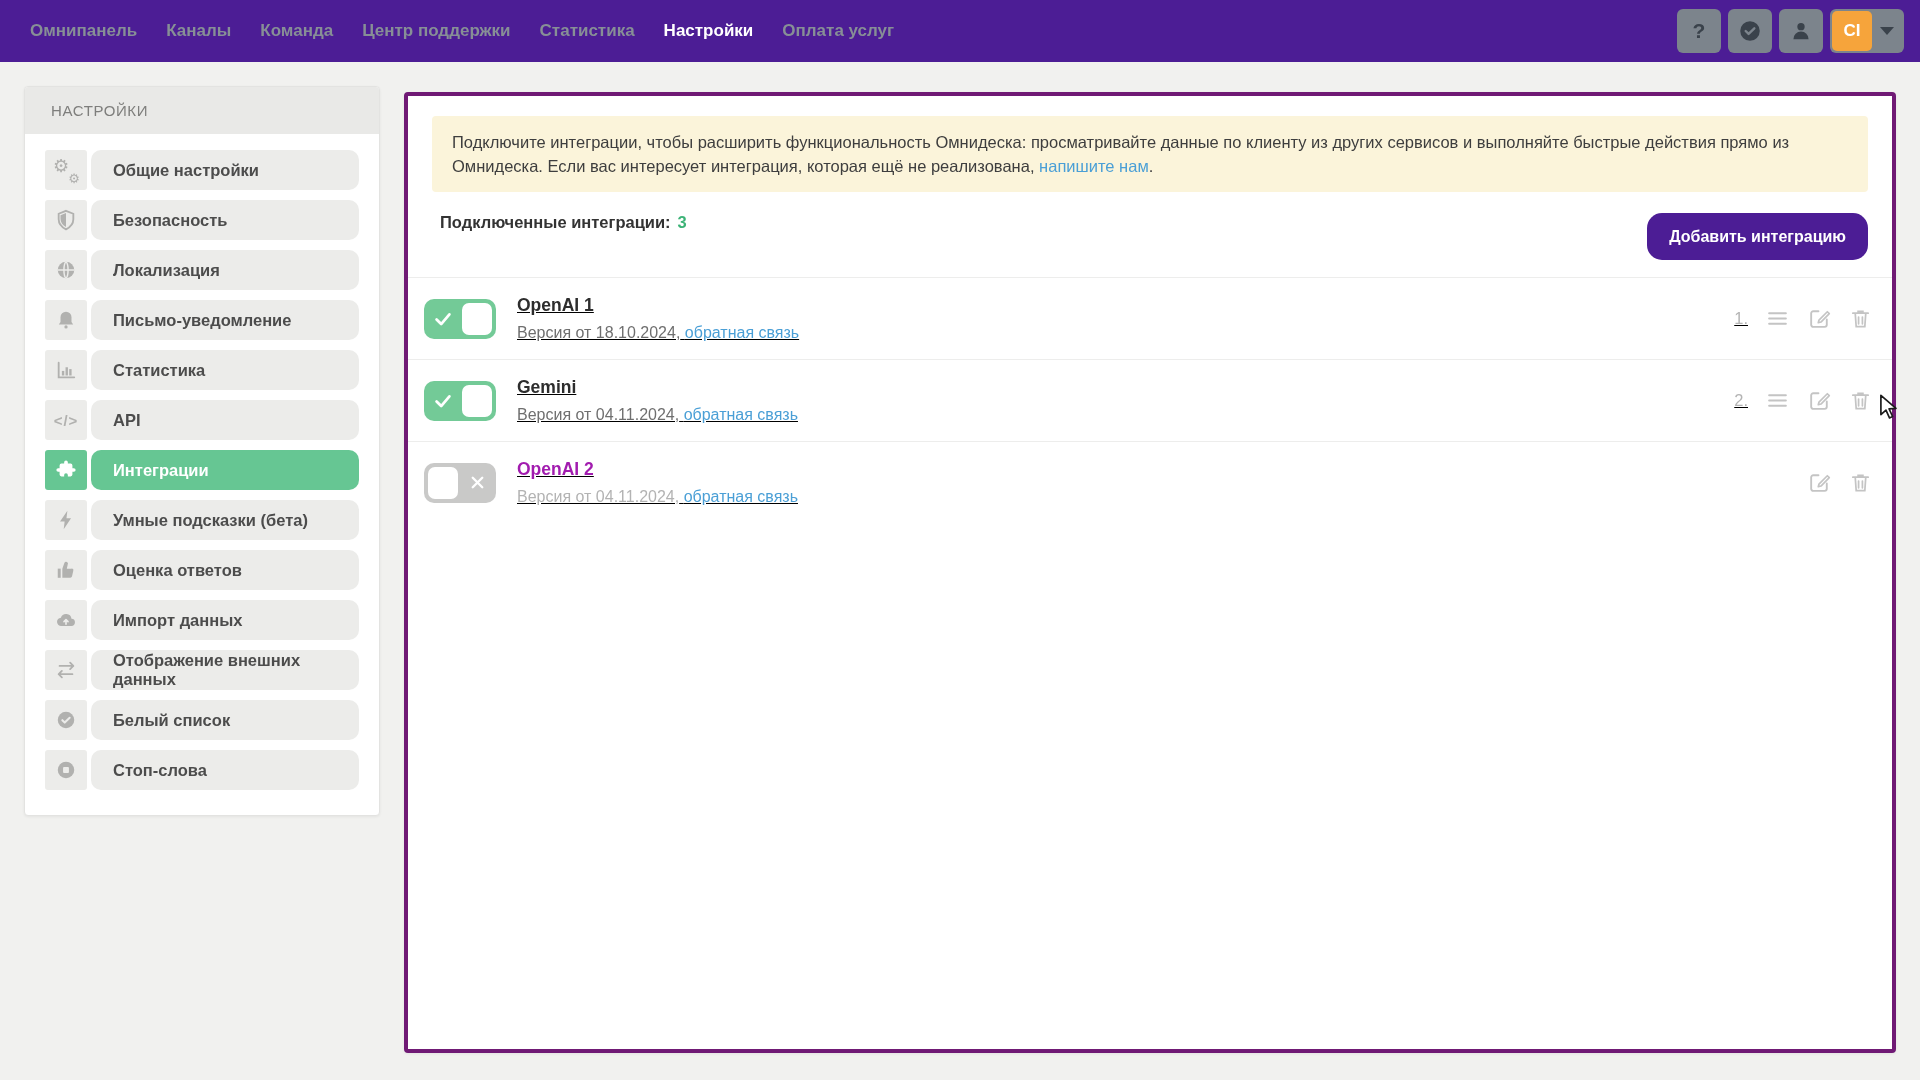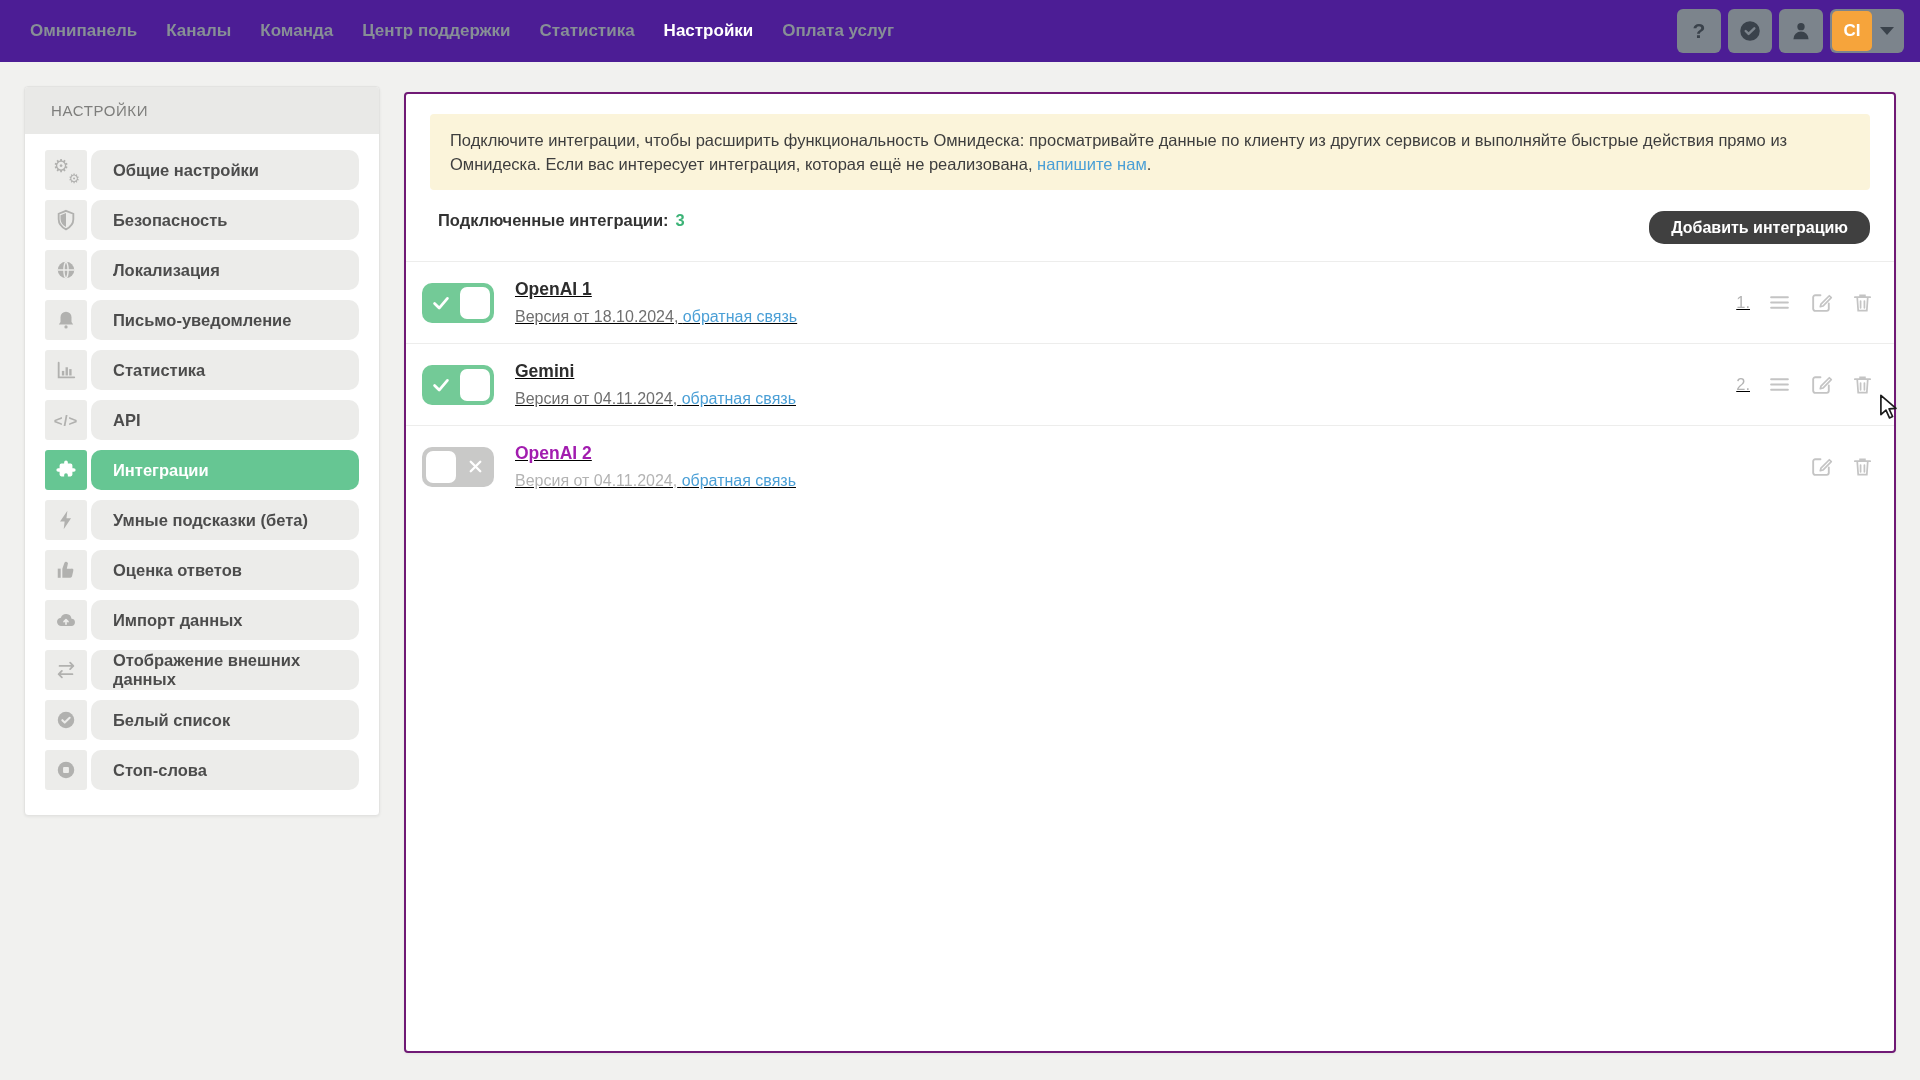--- a/index.html
+++ b/index.html
@@ -34,29 +34,29 @@
   .label-cell { flex:1; background:#ececea; border-radius:10px; display:flex; align-items:center;
                 padding-left:22px; font-weight:700; font-size:16.5px; color:#4c4c4c; }
   .side-item.active .icon-cell, .side-item.active .label-cell { background:#66c693; color:#fff; }
   .gear-wrap { position:relative; width:26px; height:26px; font-size:18px; line-height:1; }
   .gear-wrap .g1 { position:absolute; left:0; top:0; }
   .gear-wrap .g2 { position:absolute; right:-1px; bottom:-2px; font-size:13px; }
   .code-glyph { font-size:15px; font-weight:700; letter-spacing:1px; }
 
   
   .main { position:absolute; left:404px; top:92px; width:1492px; height:961px; background:#fff;
-          border:2px solid #701a75; border-radius:4px; box-shadow:0 1px 3px rgba(0,0,0,.06); }
+          border:4px solid #701a75; border-radius:4px; box-shadow:0 1px 3px rgba(0,0,0,.06); }
   .banner { margin:20px 24px 0 24px; background:#fbf4da; border-radius:4px; padding:14px 20px;
             font-size:16.5px; color:#3e3e3e; line-height:24px; }
   .banner .link, .sub .link { color:#4a9fd6; cursor:pointer; text-decoration:none; }
   .list-header { display:flex; align-items:flex-start; margin:21px 24px 17px 32px; }
   .connected { font-weight:700; font-size:16.5px; color:#333; }
   .count { color:#3cb377; margin-left:7px; font-weight:700; font-size:16.5px; }
-  .add-btn { margin-left:auto; background:#404040; color:#fff; font-weight:700; font-size:16px;
-             border:none; border-radius:15px; height:33px; padding:4px 22px; cursor:pointer;
+  .add-btn { margin-left:auto; background:#4c1d95; color:#fff; font-weight:700; font-size:16px;
+             border:none; border-radius:15px; height:47px; padding:4px 22px; cursor:pointer;
              font-family:"Liberation Sans", sans-serif; }
 
   .row { display:flex; align-items:center; border-top:1px solid #ededec; padding:17px 20px 17px 16px; min-height:75px;text-decoration:underline; }
   .toggle { width:72px; height:40px; border-radius:10px; position:relative; flex:none; cursor:pointer; }
   .toggle.on  { background:#73ca97; }
   .toggle.off { background:#c9c9c8; }
   .knob { position:absolute; top:4px; width:30px; height:32px; border-radius:7px; background:#fff; }
   .toggle.on  .knob { right:4px; }
   .toggle.off .knob { left:4px; }
   .t-glyph { position:absolute; top:0; height:40px; width:38px; display:flex; align-items:center; justify-content:center; }

